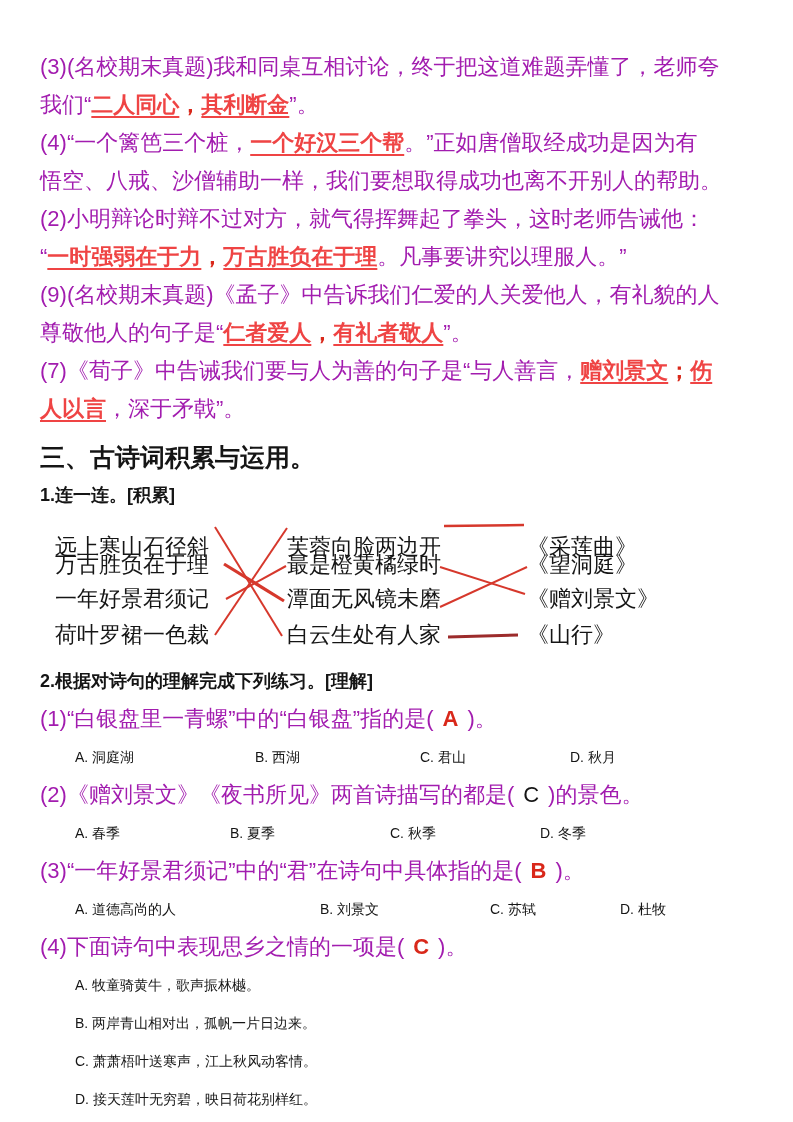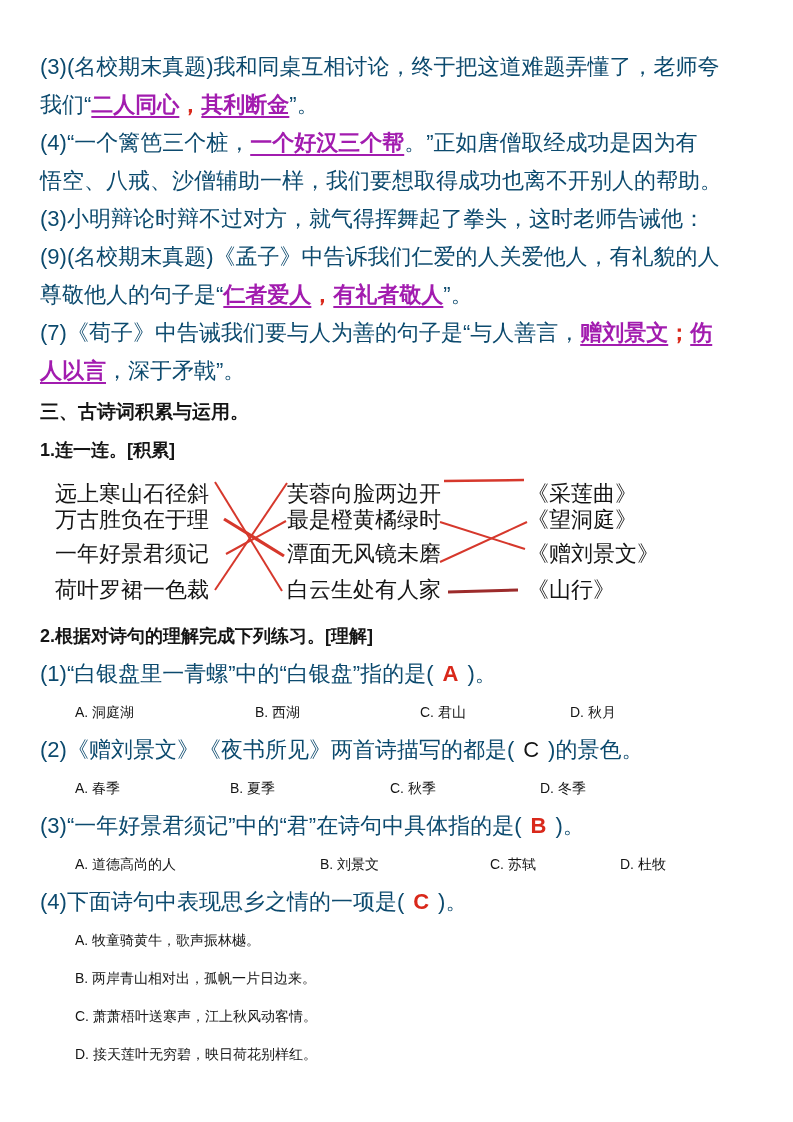--- a/index.html
+++ b/index.html
@@ -3,32 +3,32 @@
 <meta charset="utf-8">
 <style>
   html,body{margin:0;padding:0;}
   body{
     width:793px;height:1122px;background:#ffffff;overflow:hidden;
     font-family:"Liberation Sans","DejaVu Sans",sans-serif;
     color:#151515;
   }
   .page{padding:48px 34px 0 40px;}
   .ln{margin:0;font-size:22px;line-height:38px;white-space:nowrap;}
-  .n{color:#0c4a6e;}
-  .u{color:#a21caf;font-weight:bold;text-decoration:underline;
+  .n{color:#a21caf;}
+  .u{color:#ef4444;font-weight:bold;text-decoration:underline;
      text-decoration-thickness:2px;text-underline-offset:4px;}
   .r{color:#d9281a;font-weight:bold;}
-  .h1{margin:3px 0 0 0;font-size:19px;line-height:38px;font-weight:bold;white-space:nowrap;}
+  .h1{margin:10px 0 0 0;font-size:25px;line-height:38px;font-weight:bold;white-space:nowrap;}
   .h2{margin:0;font-size:18px;line-height:38px;font-weight:bold;white-space:nowrap;}
   .match-area{position:relative;height:146px;margin:2px 0 0 0;}
   .mrow{position:absolute;font-size:22px;line-height:30px;white-space:nowrap;}
   .mcol-left .mrow{left:15px;}
   .mcol-mid  .mrow{left:247px;}
   .mcol-right .mrow{left:487px;}
-  .rt1{top:8px;} .rt2{top:34px;} .rt3{top:68px;} .rt4{top:104px;}
+  .rt1{top:16px;} .rt2{top:34px;} .rt3{top:68px;} .rt4{top:104px;}
   .match-lines{position:absolute;left:0;top:0;}
   .lr{stroke:#d6382c;stroke-width:2;}
   .thick{stroke-width:3.2;}
   .mid{stroke-width:2.4;}
   .dk{stroke:#9c2b2b;stroke-width:3;}
   .q .ln{line-height:38px;}
   .ansr{color:#d9281a;font-weight:bold;padding:0 9px;}
   .ansb{color:#151515;padding:0 9px;}
   .opts{margin:0;padding-left:35px;font-size:14px;line-height:38px;white-space:nowrap;}
   .opt{display:inline-block;}
@@ -37,21 +37,22 @@
 <body>
 
 <div class="page">
 
   <p class="ln"><span class="n">(3)(名校期末真题)我和同桌互相讨论，终于把这道难题弄懂了，老师夸</span></p>
   <p class="ln"><span class="n">我们“</span><span class="u">二人同心</span><span class="r">，</span><span class="u">其利断金</span><span class="n">”。</span></p>
 
   <p class="ln"><span class="n">(4)“一个篱笆三个桩，</span><span class="u">一个好汉三个帮</span><span class="n">。”正如唐僧取经成功是因为有</span></p>
   <p class="ln"><span class="n">悟空、八戒、沙僧辅助一样，我们要想取得成功也离不开别人的帮助。</span></p>
 
-  <p class="ln"><span class="n">(3)小明辩论时辩不过对方，就气得挥舞起了拳头，这时老师告诫他：</span></p>
+  <p class="ln"><span class="n">(2)小明辩论时辩不过对方，就气得挥舞起了拳头，这时老师告诫他：</span></p>
+  <p class="ln"><span class="n">“</span><span class="u">一时强弱在于力</span><span class="r">，</span><span class="u">万古胜负在于理</span><span class="n">。凡事要讲究以理服人。”</span></p>
 
   <p class="ln"><span class="n">(9)(名校期末真题)《孟子》中告诉我们仁爱的人关爱他人，有礼貌的人</span></p>
   <p class="ln"><span class="n">尊敬他人的句子是“</span><span class="u">仁者爱人</span><span class="r">，</span><span class="u">有礼者敬人</span><span class="n">”。</span></p>
 
   <p class="ln"><span class="n">(7)《荀子》中告诫我们要与人为善的句子是“与人善言，</span><span class="u">赠刘景文</span><span class="r">；</span><span class="u">伤</span></p>
   <p class="ln"><span class="u">人以言</span><span class="n">，深于矛戟”。</span></p>
 
   <p class="h1">三、古诗词积累与运用。</p>
 
   <p class="h2">1.连一连。[积累]</p>

